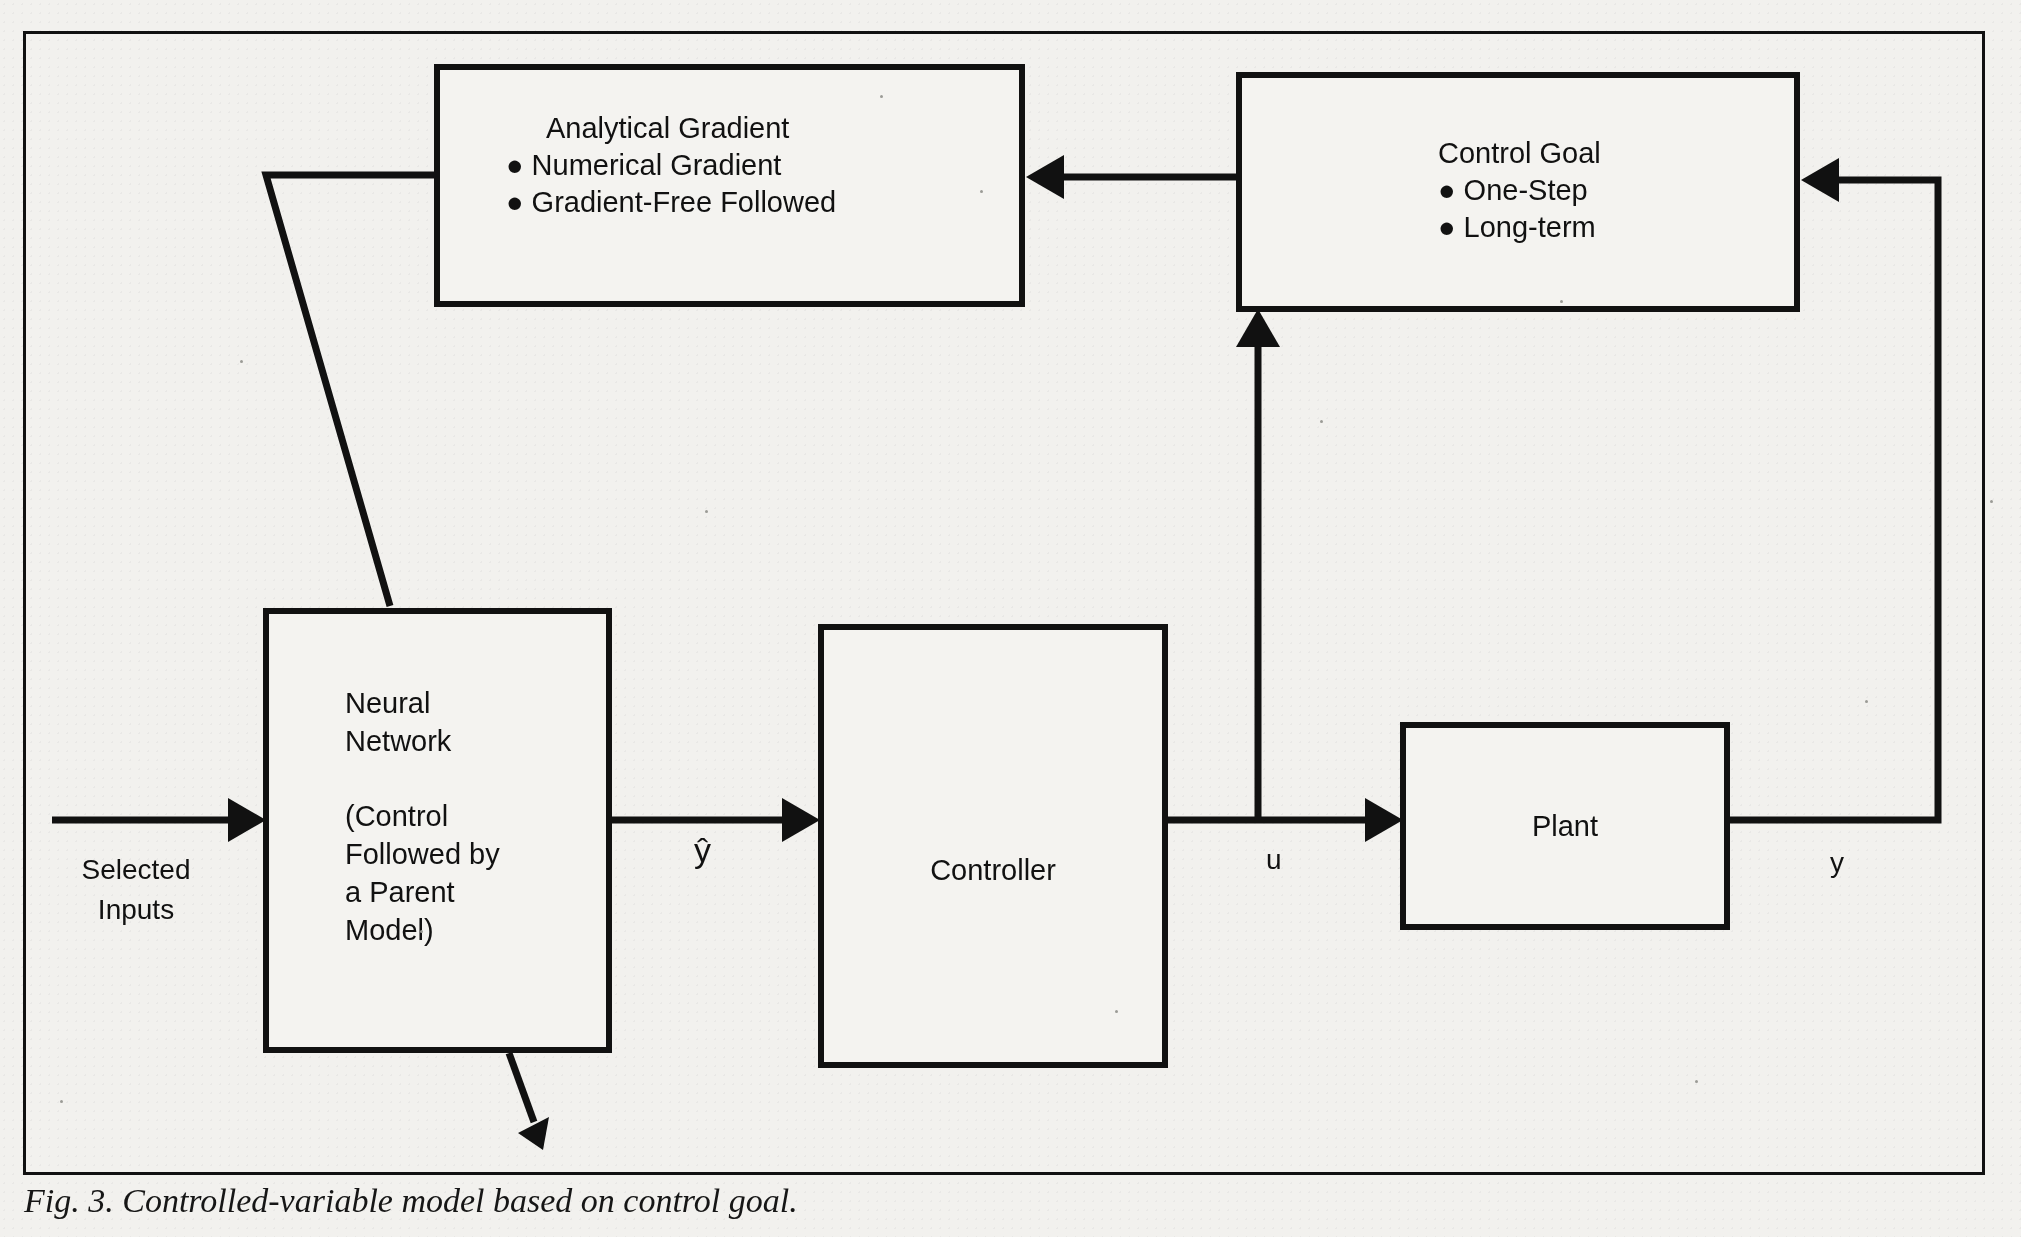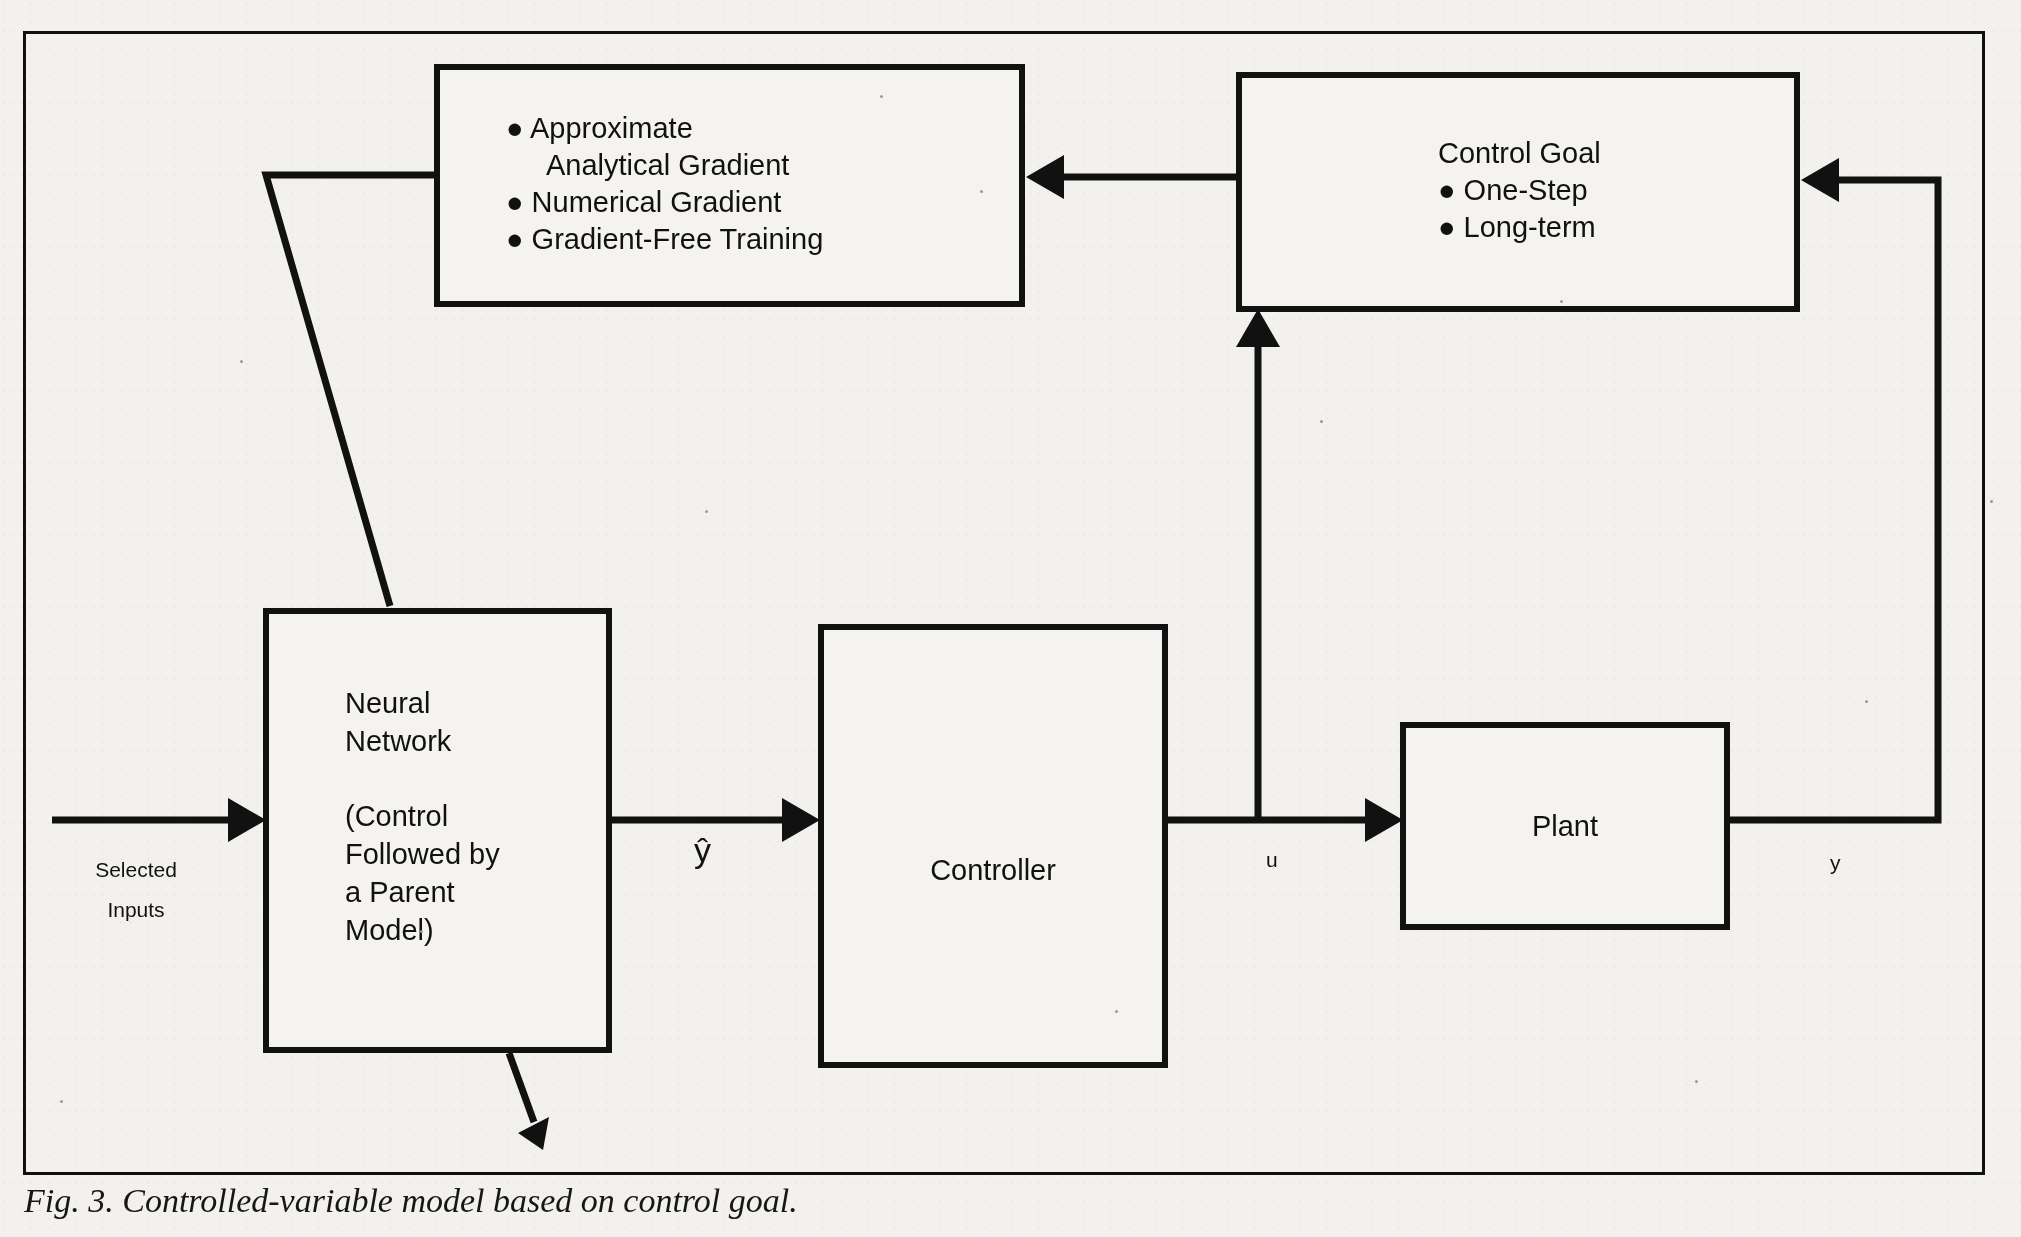--- a/index.html
+++ b/index.html
@@ -39,21 +39,21 @@
   .indent{padding-left:40px;}
   .blankline{height:37px;}
 
   .gradientbox{left:434px;top:64px;width:591px;height:243px;padding:40px 0 0 66px;}
   .goalbox{left:1236px;top:72px;width:564px;height:240px;padding:57px 0 0 196px;}
   .nnbox{left:263px;top:608px;width:349px;height:445px;padding:70px 0 0 76px;}
   .nnbox .txt{line-height:38px;}
   .controllerbox{left:818px;top:612px;width:350px;height:444px;text-align:center;padding-top:222px;margin-top:12px;}
   .plantbox{left:1400px;top:722px;width:330px;height:208px;display:flex;align-items:center;justify-content:center;}
 
-  .freelabel{position:absolute;font-size:21px;line-height:40px;}
+  .freelabel{position:absolute;font-size:28px;line-height:40px;}
   .sel-inputs{left:30px;top:850px;width:212px;text-align:center;}
   .yhat{left:694px;top:830px;font-size:34px;}
   .u-label{left:1266px;top:840px;}
   .y-label{left:1830px;top:843px;}
 
   .caption{
     position:absolute;left:24px;top:1182px;
     font-family:"Liberation Serif", serif;
     font-style:italic;font-size:34px;color:#161616;text-align:right;
   }
@@ -90,24 +90,23 @@
       <polygon points="1236,347 1280,347 1258,309"></polygon>
       <polygon points="1839,158 1839,202 1801,180"></polygon>
       <polygon points="1064,155 1064,199 1026,177"></polygon>
       <polygon points="549,1117 518,1133 543,1150"></polygon>
     </g>
   </svg>
 
   <div class="frame"></div>
 
   <div class="box gradientbox">
-    <div class="txt">● Approximate</div>
     <div class="txt indent">Analytical Gradient</div>
     <div class="txt">● Numerical Gradient</div>
-    <div class="txt">● Gradient-Free Training</div>
+    <div class="txt">● Gradient-Free Followed</div>
   </div>
 
   <div class="box goalbox">
     <div class="txt">Control Goal</div>
     <div class="txt">● One-Step</div>
     <div class="txt">● Long-term</div>
   </div>
 
   <div class="box nnbox">
     <div class="txt">Neural</div>

